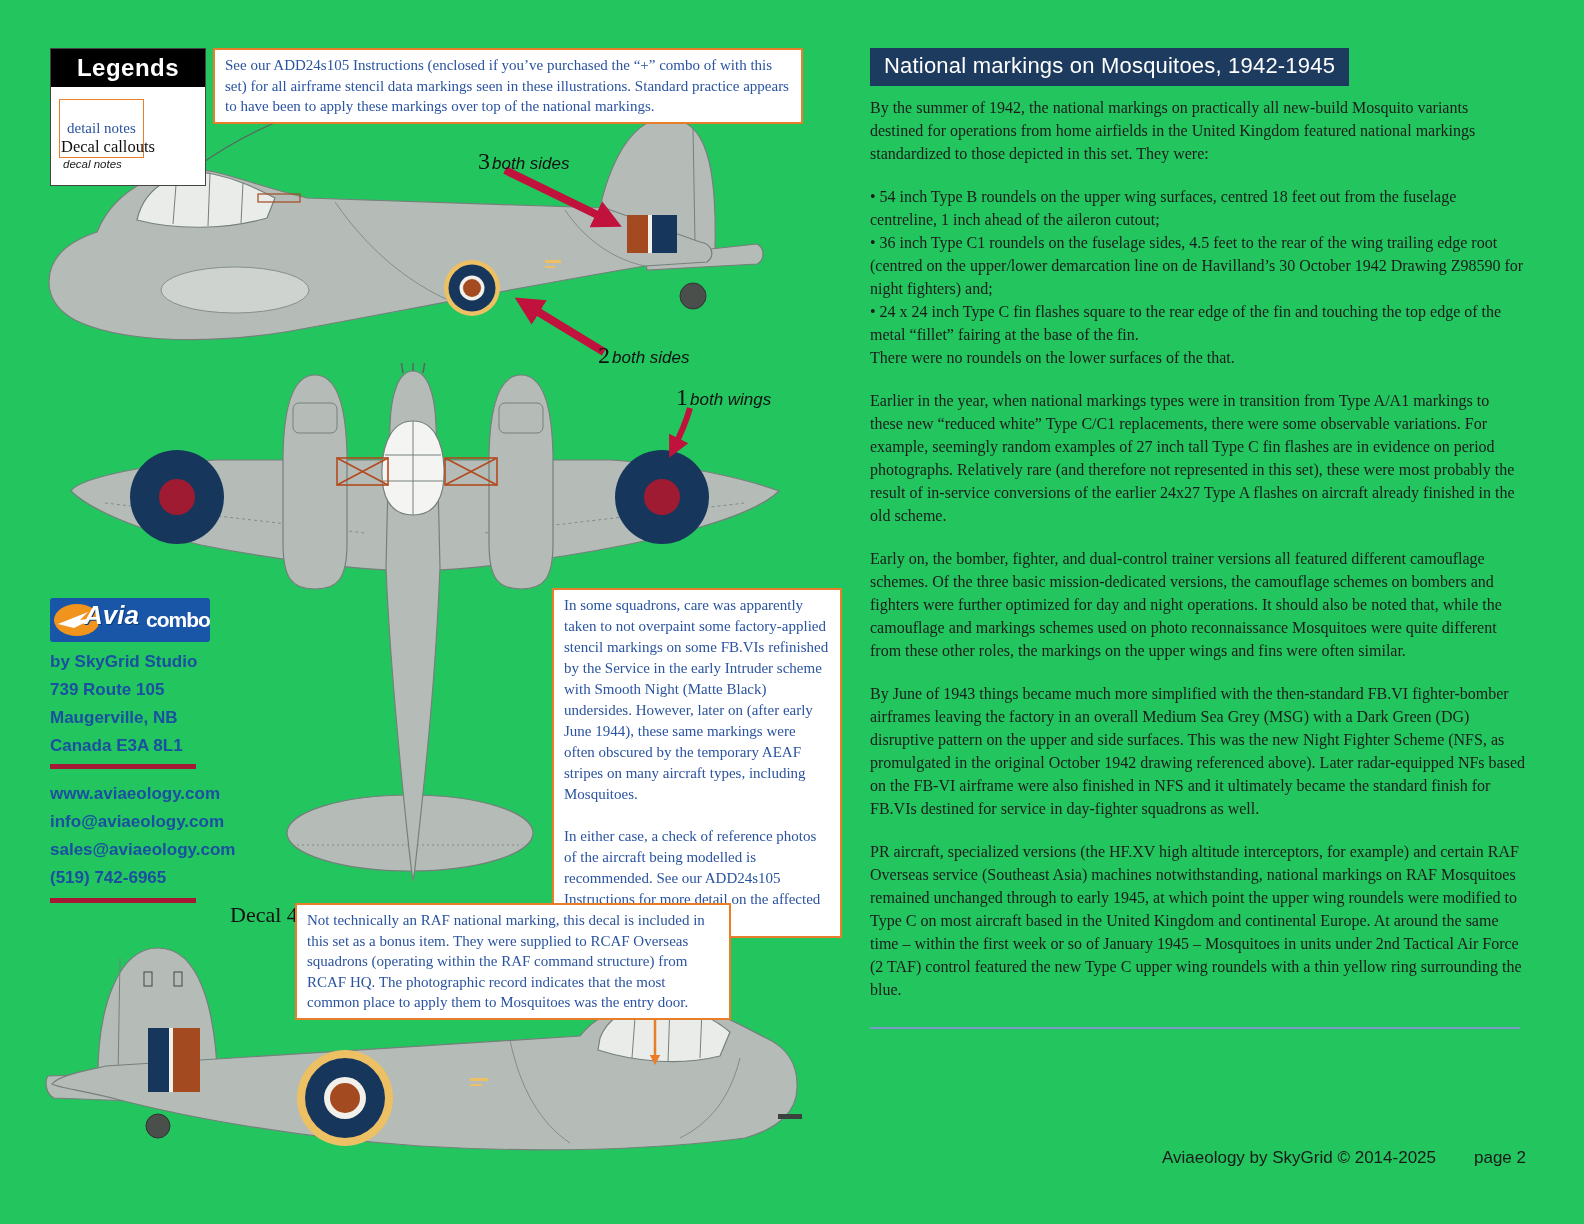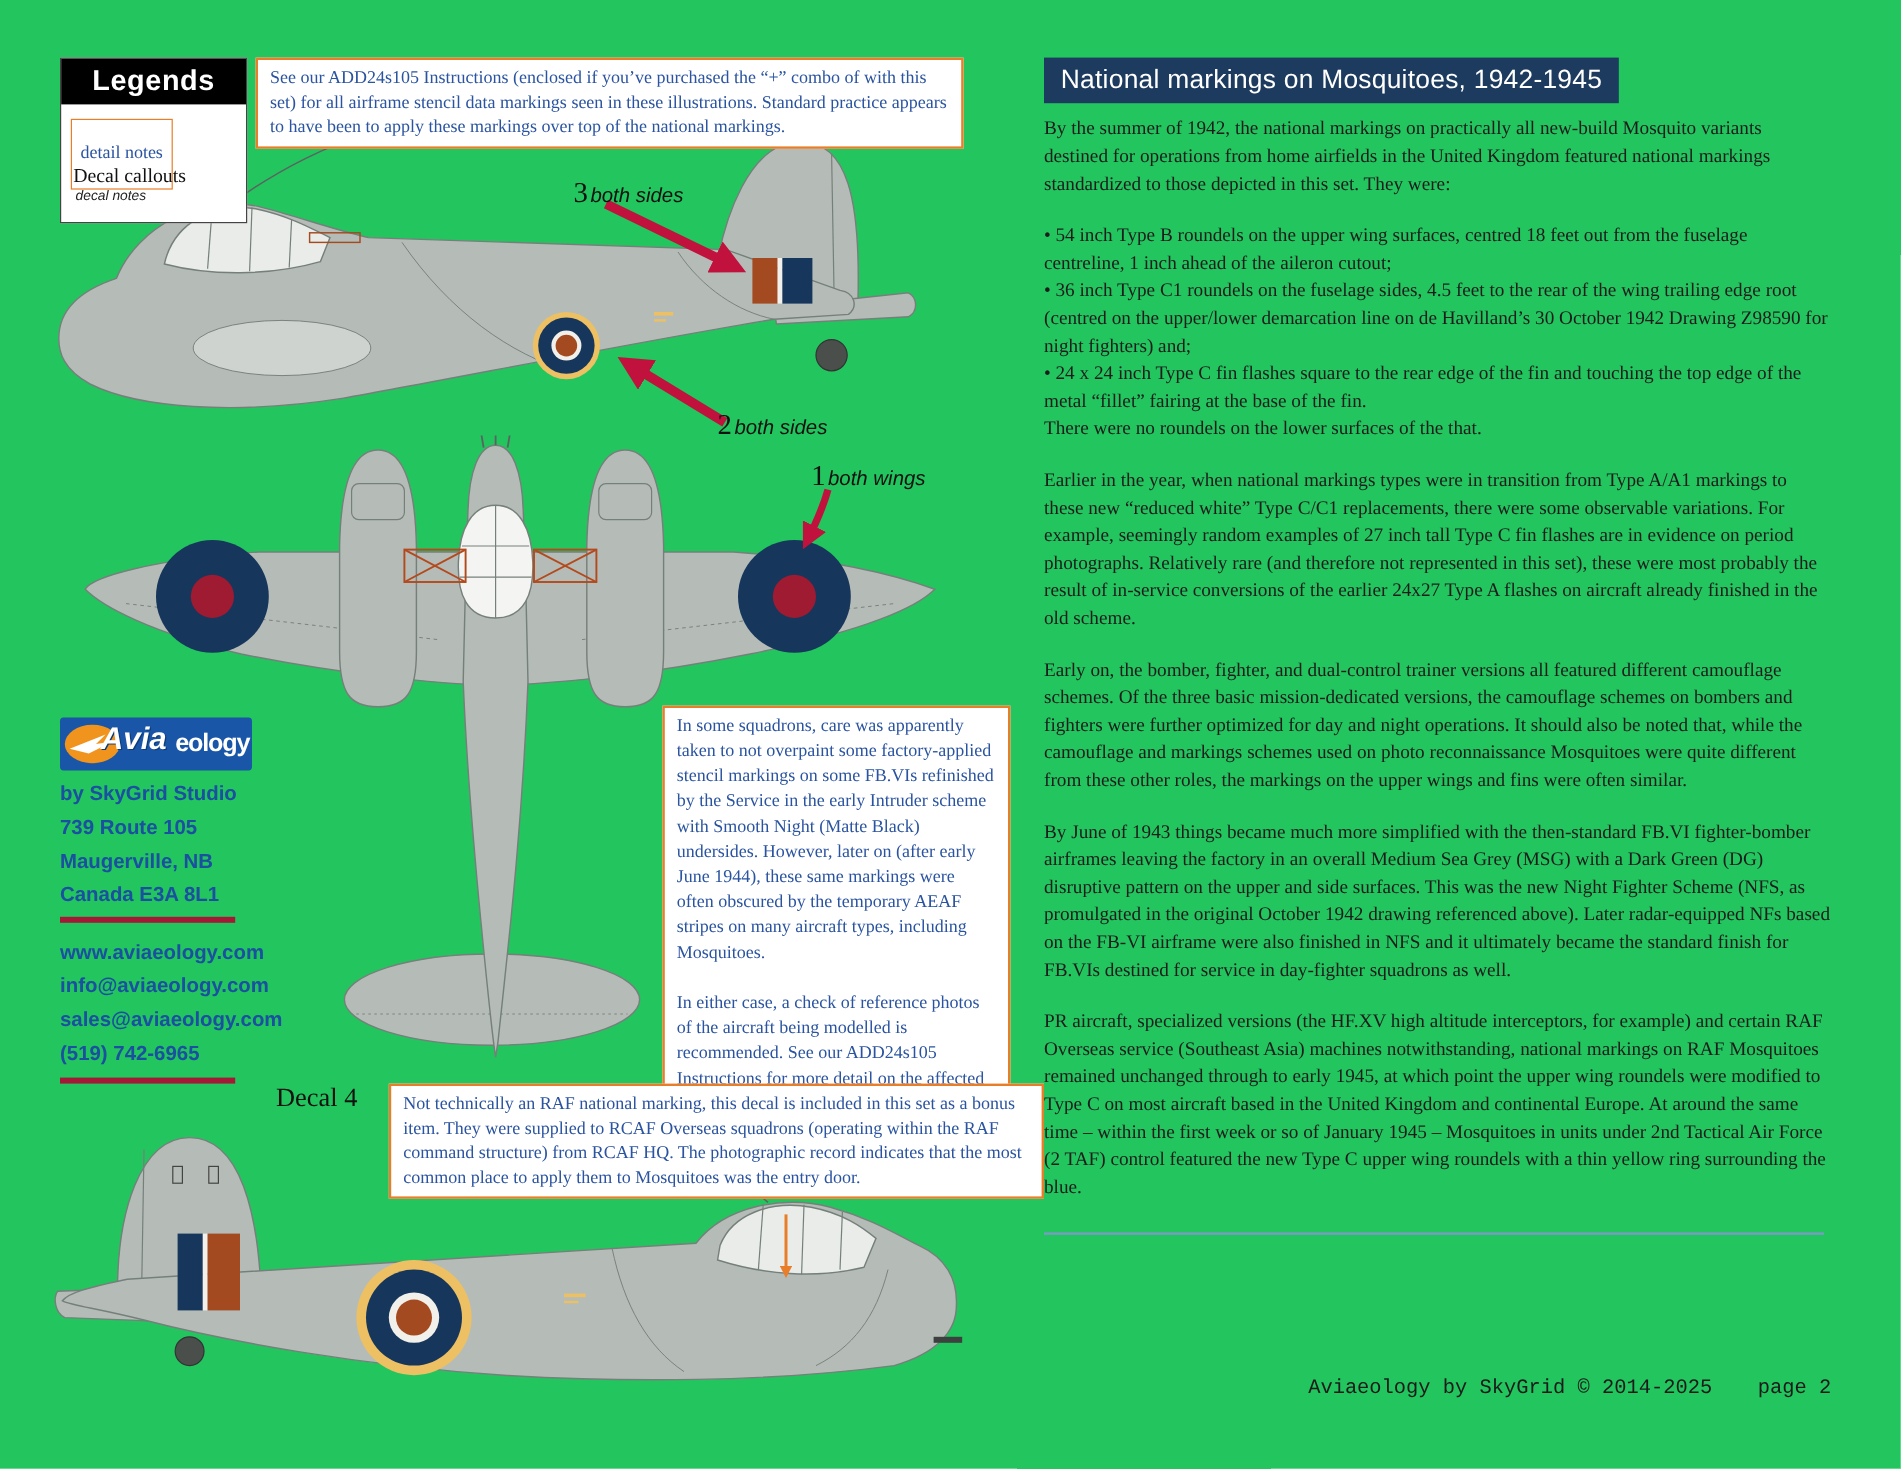--- a/index.html
+++ b/index.html
@@ -22,21 +22,21 @@
   .decal-callouts{position:absolute;left:10px;top:88px;font-size:16.5px;color:#111}
   .decal-notes{position:absolute;left:12px;top:109px;font-family:"Liberation Sans",sans-serif;font-style:italic;font-size:11.5px;color:#222}
 
   
   .note-box{border:2px solid var(--accent-orange);background:#fff;color:var(--note-blue);
     font-size:15px;line-height:20.5px;padding:5px 10px;z-index:5;position:absolute}
   .top-note{left:213px;top:48px;width:590px}
   .mid-note{left:552px;top:588px;width:290px;line-height:21px}
   .mid-note .np{margin-bottom:21px}
   .mid-note .np:last-child{margin-bottom:0}
-  .decal4-box{left:324px;top:903px;width:546px}
+  .decal4-box{left:295px;top:903px;width:436px}
   .decal4-label{position:absolute;left:230px;top:902px;font-size:22px;color:#111;z-index:5}
 
   
   .callout{position:absolute;z-index:6;white-space:nowrap}
   .callout .num{font-size:24px;color:#111}
   .callout .lbl{font-family:"Liberation Sans",sans-serif;font-style:italic;font-size:17px;color:#111;margin-left:2px}
   .co3{left:478px;top:148px}
   .co2{left:598px;top:342px}
   .co1{left:676px;top:384px}
 
@@ -57,21 +57,21 @@
 
   
   .article{position:absolute;left:870px;top:48px;width:655px;z-index:5}
   .article-title{display:inline-block;background:var(--header-navy);color:#fff;
     font-family:"Liberation Sans",sans-serif;font-weight:400;font-size:22px;
     padding:5px 14px 7px 14px;margin-bottom:10px;letter-spacing:.2px}
   .para{font-size:16px;line-height:23px;margin-bottom:20px;text-align:left}
   .tight{margin-bottom:0}
   .end-rule{margin-top:26px;height:2px;background:var(--rule-blue);width:650px}
 
-  .footer{position:absolute;right:58px;top:1148px;font-family:Liberation Mono, monospace;
+  .footer{position:absolute;right:58px;top:1148px;font-family:Liberation Sans, sans-serif;
     font-size:17px;color:#1a1a1a;z-index:5}
   .footer .pg{margin-left:38px}
 
   
   .ac{position:absolute;z-index:1}
   .ann{position:absolute;left:0;top:0;z-index:4;pointer-events:none}
 </style>
 </head>
 <body>
 
@@ -244,21 +244,21 @@
     <span class="num">1</span><span class="lbl">both wings</span>
   </div>
 
   <div class="logo">
     <div class="logo-oval">
       <svg width="46" height="32" viewBox="0 0 46 32">
           <path d="M4,20 L34,8 L26,16 L40,14 L20,24 Z" fill="#fff"></path>
         </svg>
     </div>
     <span class="logo-avia">Avia</span>
-    <span class="logo-eology">eology</span>
+    <span class="logo-eology">combo</span>
   </div>
   <div class="pub-block addr">
     <div>by SkyGrid Studio</div>
     <div>739 Route 105</div>
     <div>Maugerville, NB</div>
     <div>Canada E3A 8L1</div>
   </div>
   <div class="redrule rule1"></div>
   <div class="pub-block contact">
     <div>www.aviaeology.com</div>

